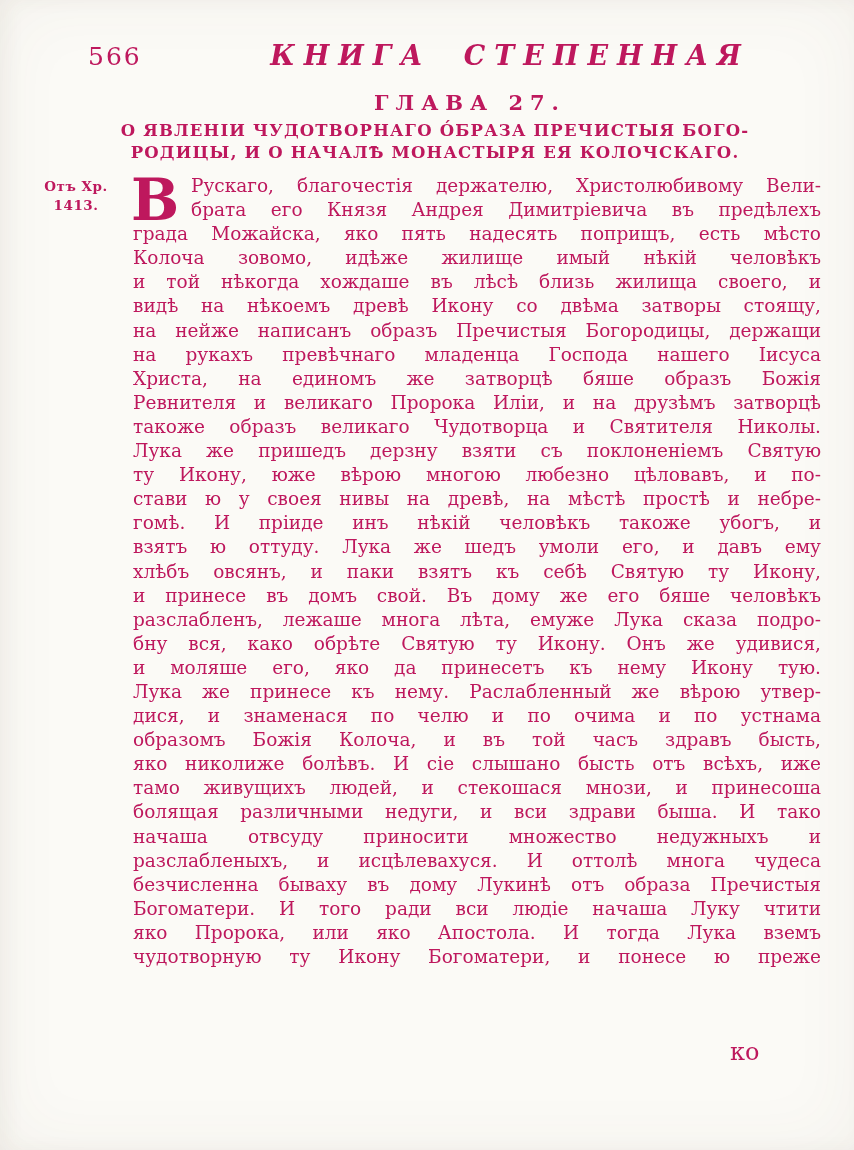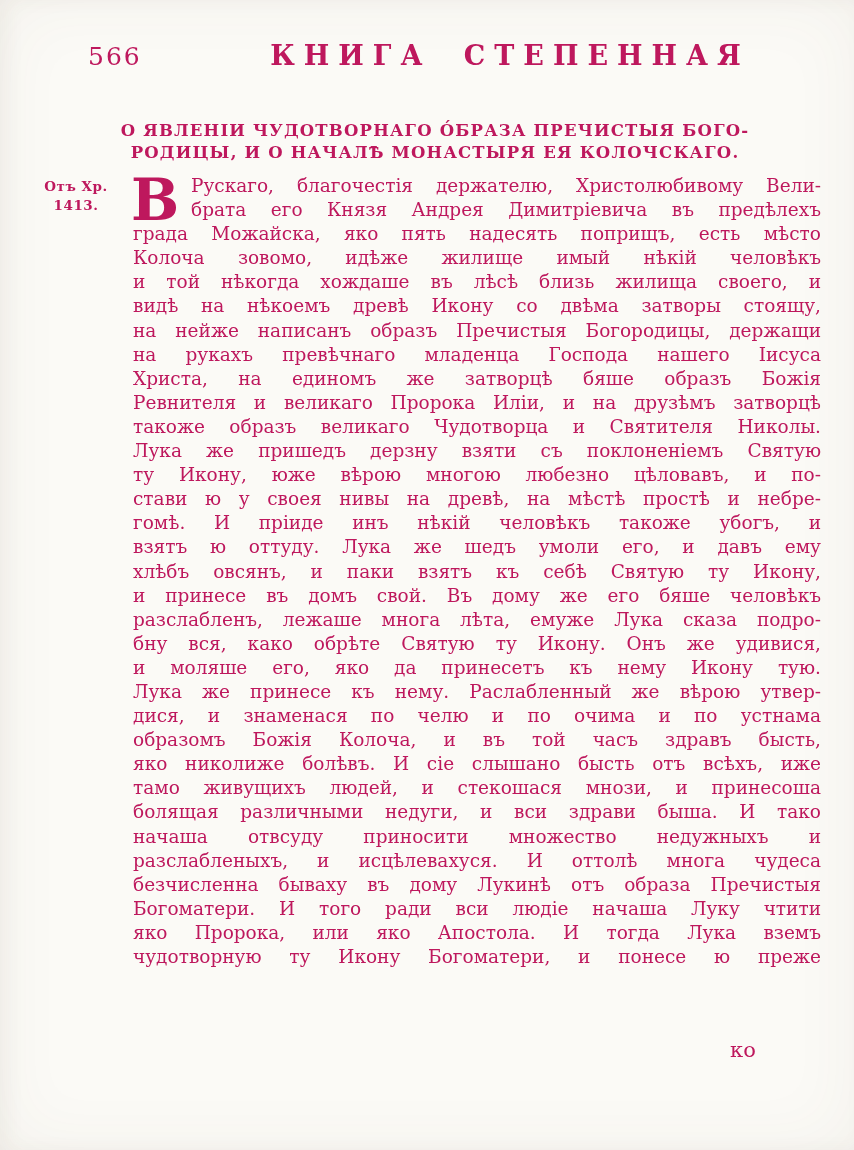--- a/index.html
+++ b/index.html
@@ -17,20 +17,21 @@
   .page-number {
     position: absolute;
     left: 88px; top: 42px;
     font-size: 25px;
     letter-spacing: 2px;
   }
   .running-head {
     position: absolute;
     left: 510px; top: 40px;
     transform: translateX(-50%);
+    font-style: italic;
     font-weight: bold;
     font-size: 27px;
     letter-spacing: 9px;
     word-spacing: 14px;
     white-space: nowrap;
   }
   .chapter-label {
     position: absolute;
     left: 470px; top: 90px;
     transform: translateX(-50%);
@@ -81,32 +82,33 @@
     position: absolute;
     left: 131px; top: 177px;
     font-size: 57px;
     line-height: 46px;
     font-weight: bold;
     letter-spacing: 0;
   }
   .catchword {
     position: absolute;
     left: 730px; top: 1038px;
-    font-size: 21px;
+    font-size: 24px;
   }
 </style>
 </head>
 <body>
 
 <div class="page">
 
   <div class="page-number">566</div>
 
   <div class="running-head">КНИГА СТЕПЕННАЯ</div>
 
+  <div class="chapter-label">ГЛАВА 27.</div>
 
   <div class="chapter-title">
     <div>О ЯВЛЕНІИ ЧУДОТВОРНАГО О́БРАЗА ПРЕЧИСТЫЯ БОГО-</div>
     <div>РОДИЦЫ, И О НАЧАЛѢ МОНАСТЫРЯ ЕЯ КОЛОЧСКАГО.</div>
   </div>
 
   <aside class="margin-note">
     <div>Отъ Хр.</div>
     <div>1413.</div>
   </aside>

